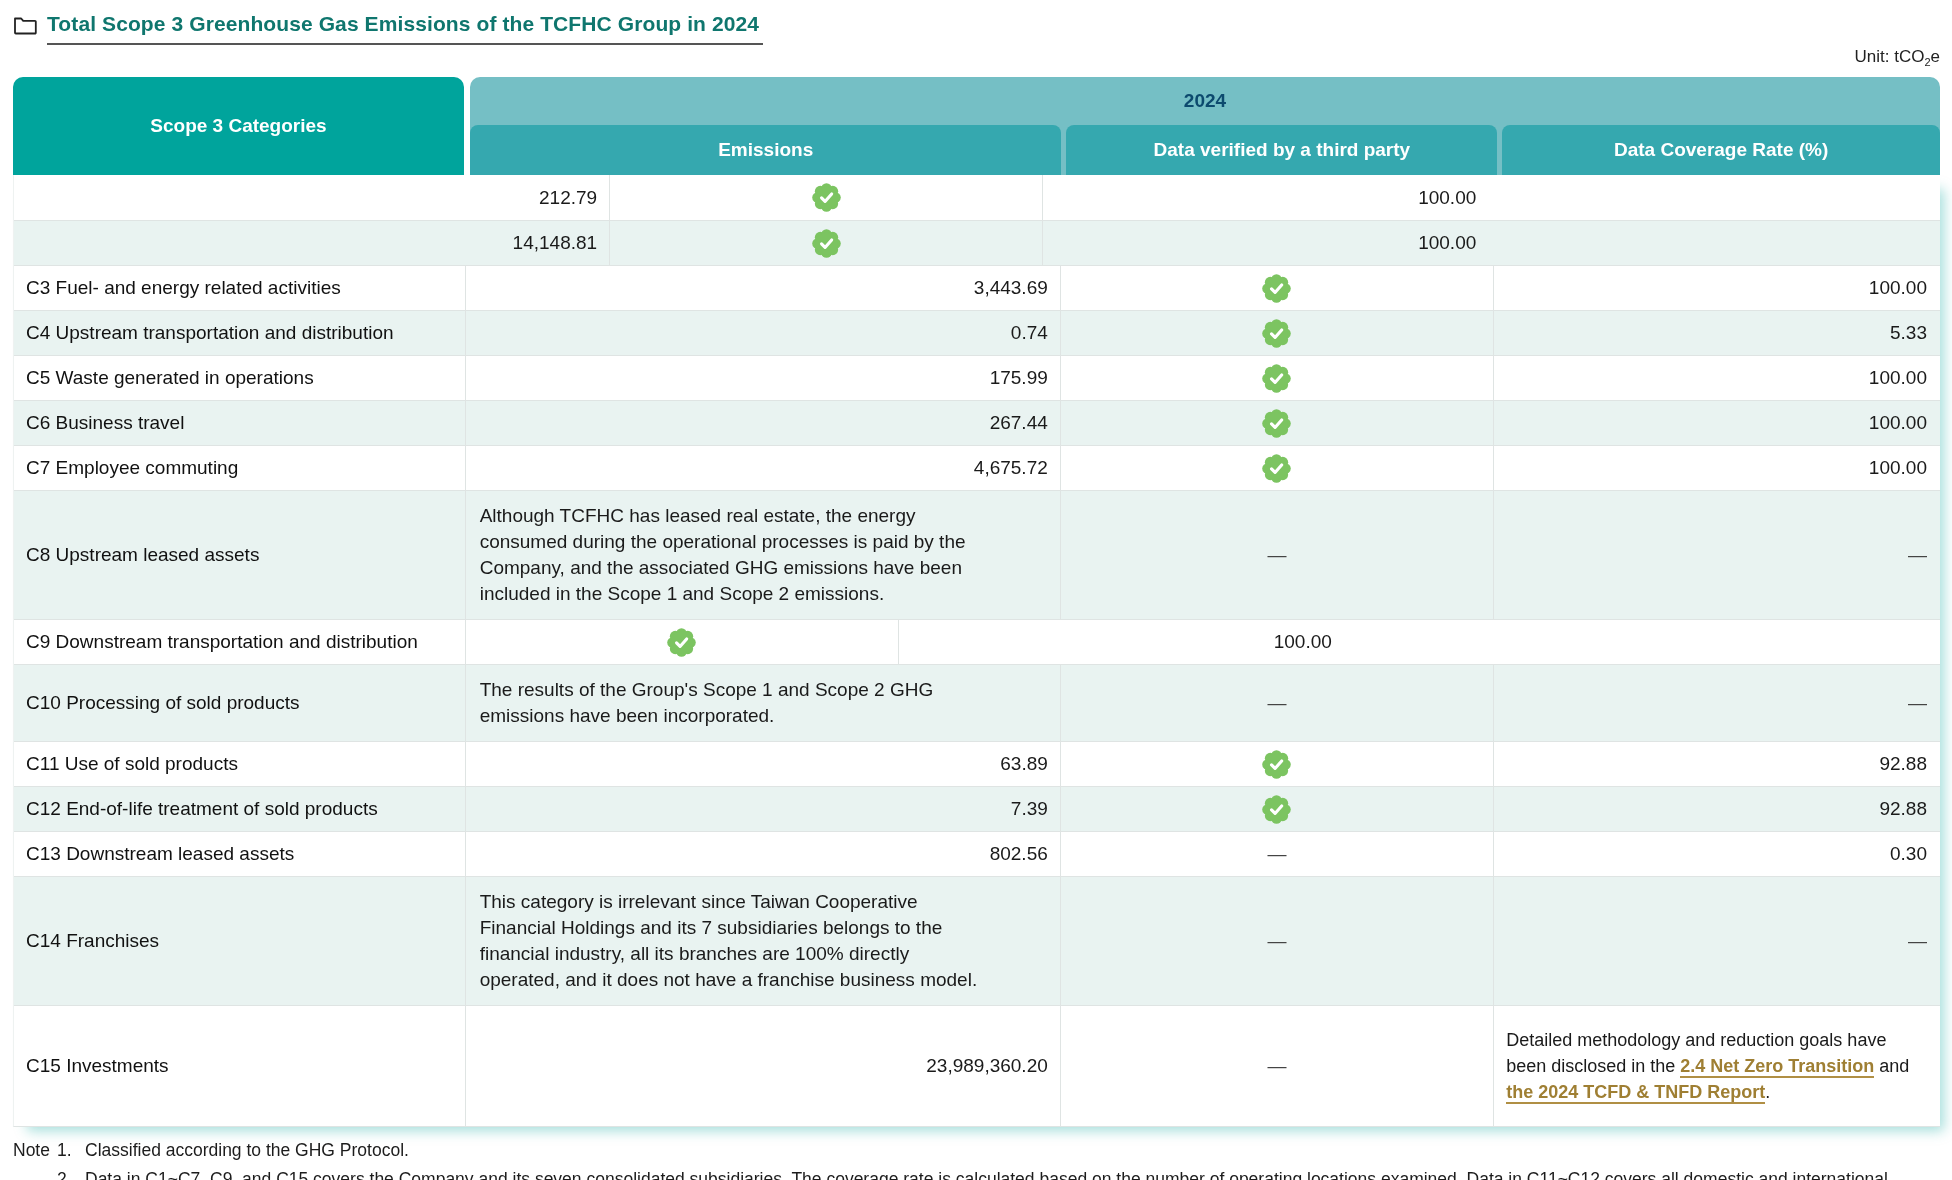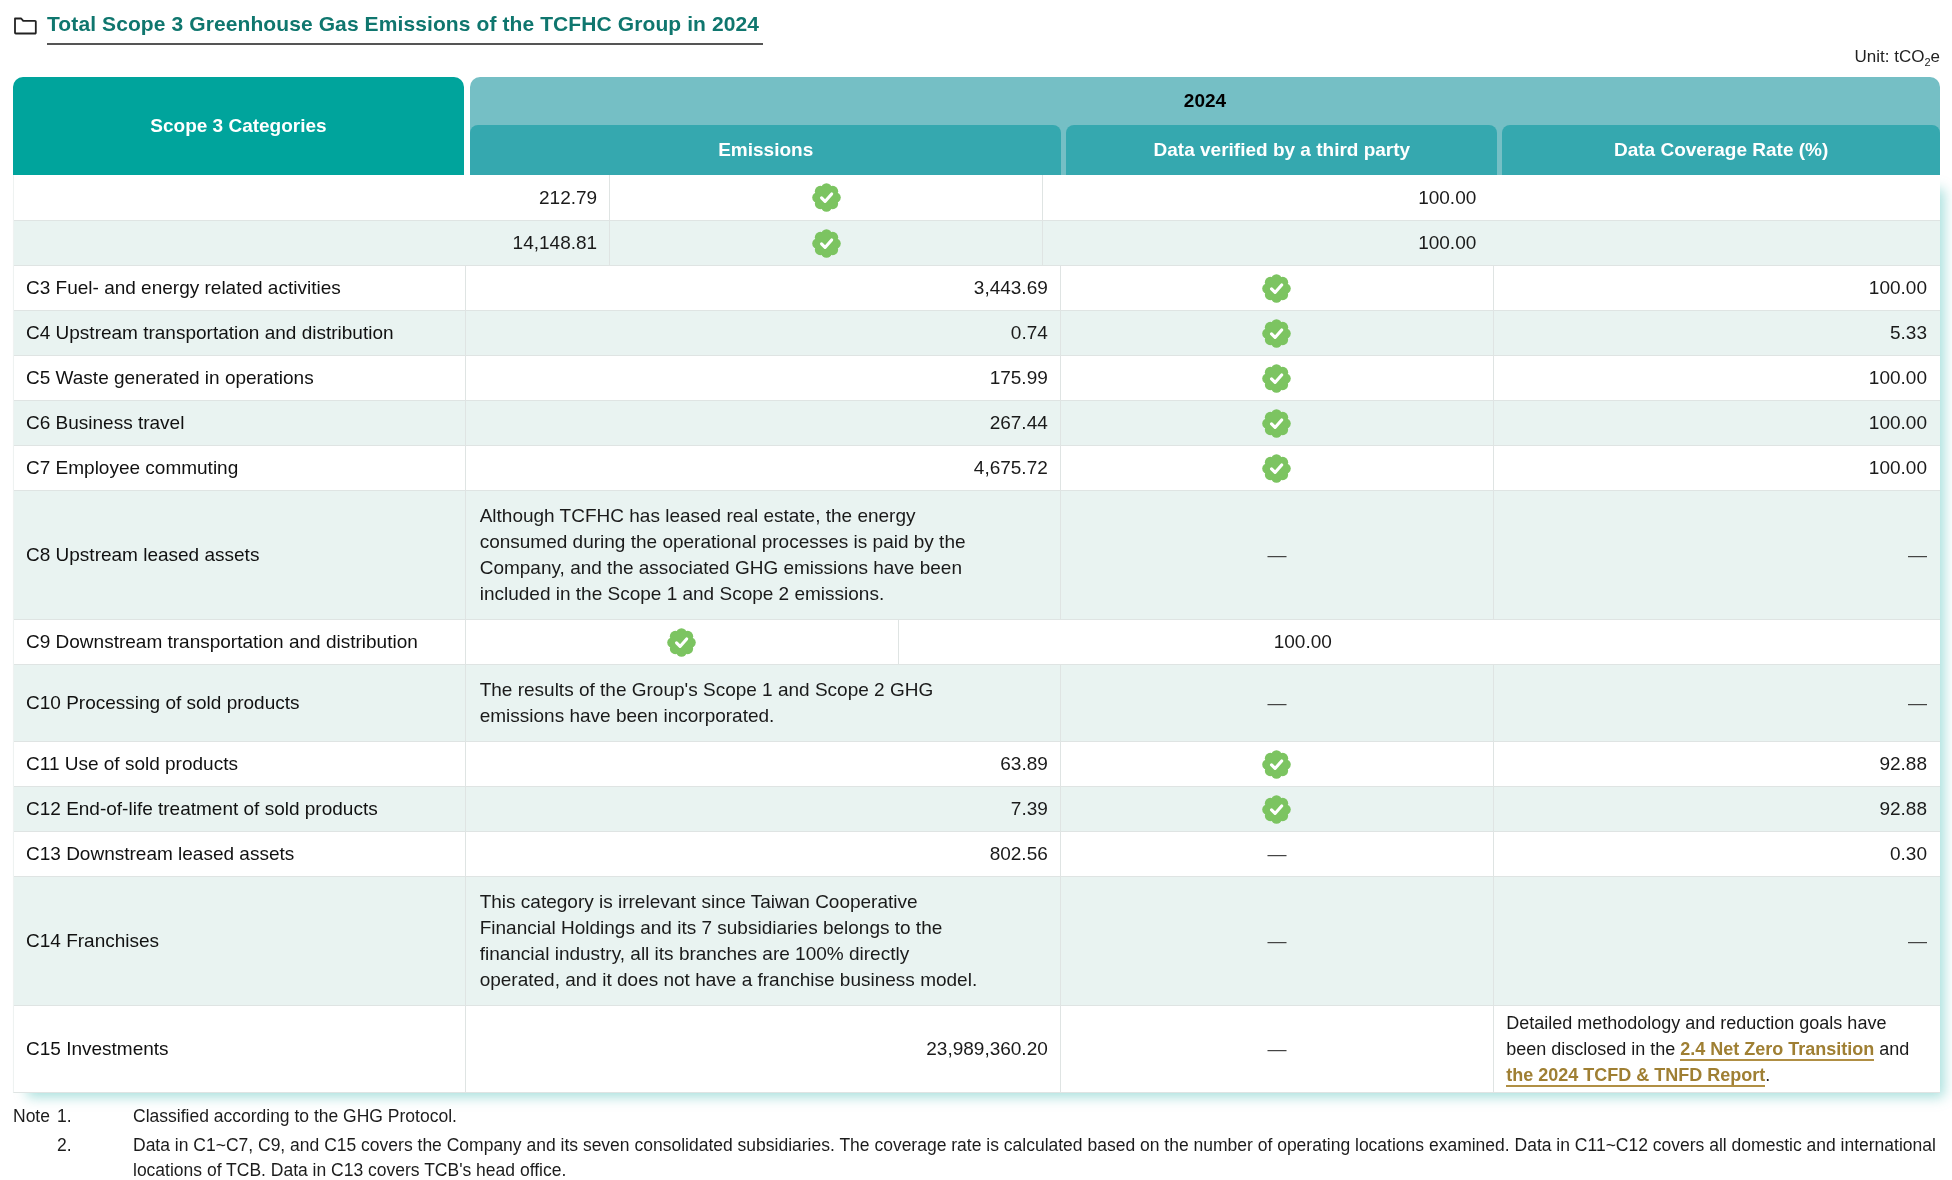--- a/index.html
+++ b/index.html
@@ -15,52 +15,52 @@
   
   .unit-row { text-align: right; font-size: 17px; color: #222; margin-top: 2px; margin-bottom: 9px; }
   .unit-row sub { font-size: 11px; }
 
   
   .thead { display: flex; }
   .cat-box { width: 23.4%; background: #00a49c; color: #fff; font-weight: bold; font-size: 19px;
              display: flex; align-items: center; justify-content: center;
              border-radius: 10px 10px 0 0; min-height: 98px; }
   .head-right { flex: 1; margin-left: 6px; display: flex; flex-direction: column; }
-  .year-band { background: #75bfc5; color: #000000; font-weight: bold; font-size: 19px; height: 47px;
+  .year-band { background: #75bfc5; color: #0c4a6e; font-weight: bold; font-size: 19px; height: 47px;
                display: flex; align-items: center; justify-content: center; border-radius: 10px 10px 0 0; }
   .sub-row { display: flex; gap: 5px; height: 51px; padding-top: 1px; background: #75bfc5; }
   .sub-cell { background: #35a8af; color: #fff; font-weight: bold; font-size: 19px;
               display: flex; align-items: center; justify-content: center; border-radius: 8px 8px 0 0; }
   .sub-c2 { flex: 596 0 0; } .sub-c3 { flex: 434 0 0; } .sub-c4 { flex: 441 0 0; }
 
   
   .tbody { border-bottom: 1px solid #dfe4e3; border-left: 1px solid #eef2f1;
            box-shadow: 9px 9px 12px -5px rgba(0,164,156,.35); }
   .tr { display: flex; align-items: stretch; min-height: 45px; background: #ffffff; }
   .tr:nth-child(even) { background: #e9f3f1; }
   .tr + .tr { border-top: 1px solid #dfe4e3; }
   .td { display: flex; align-items: center; font-size: 19px; }
   .td + .td { border-left: 1px solid #dfe4e3; }
   .td-cat { width: 23.4%; padding: 6px 8px 6px 12px; color: #111; }
   .td-emis { width: 30.9%; justify-content: flex-end; padding: 6px 12px 6px 10px; }
   .td-emis.is-text { justify-content: flex-start; padding: 12px 14px; }
   .td-emis .wrap-text { max-width: 500px; line-height: 26px; }
   .td-verif { width: 22.5%; justify-content: center; }
   .td-cov { width: 23.2%; justify-content: flex-end; padding: 6px 13px 6px 10px; }
-  .td-cov.is-rich { justify-content: flex-start; align-items: center; padding: 4px 12px; font-size: 18px; line-height: 26px; }
+  .td-cov.is-rich { justify-content: flex-start; align-items: center; padding: 21px 12px; font-size: 18px; line-height: 26px; }
   .dash { color: #444; }
   .gold-link { color: #9f7f33; font-weight: bold; text-decoration: none;
                border-bottom: 2px solid #b08f44; cursor: pointer; }
 
   
   .notes { margin-top: 11px; font-size: 17.5px; color: #1c1c1c; }
   .note-line { display: flex; line-height: 25px; margin-bottom: 4px; }
   .note-label { width: 44px; flex: 0 0 auto; }
   .note-num { width: 28px; flex: 0 0 auto; }
-  .note-text { flex: 1; margin-left: 48px; }
+  .note-text { flex: 1; }
   .badge { display: block; }
 </style>
 </head>
 <body>
 
 <div class="page">
 
   <div class="title-row">
     <span class="folder-icon">
       <svg width="24" height="22" viewBox="0 0 24 22">

